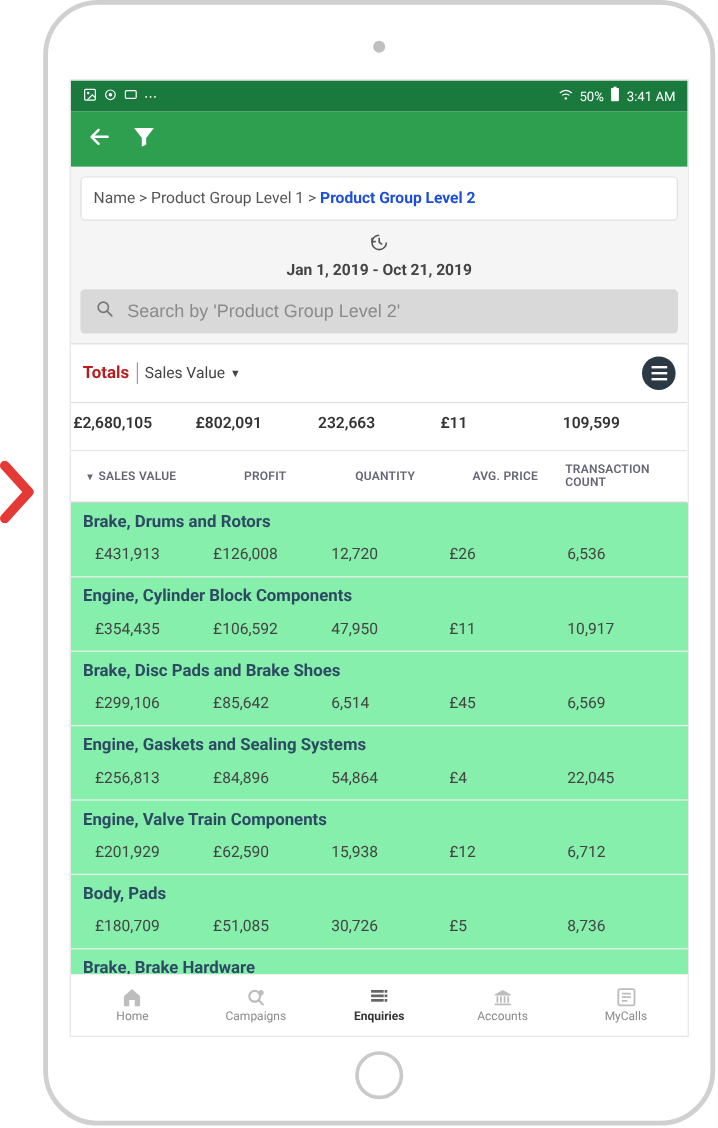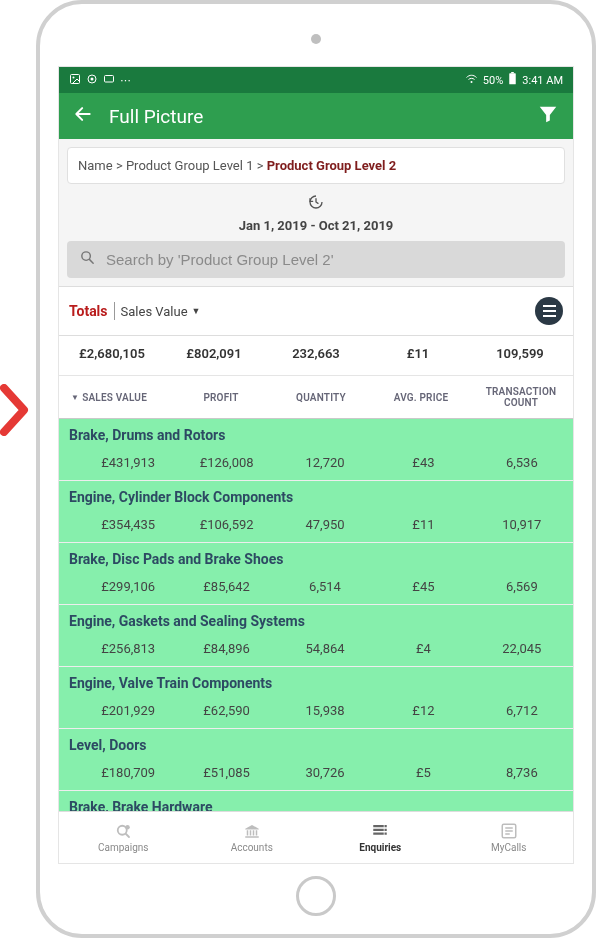--- a/index.html
+++ b/index.html
@@ -86,21 +86,21 @@
   .content { flex: 1; overflow-y: hidden; display: flex; flex-direction: column; background:#f5f5f5; }
   .breadcrumb {
     background: #fff;
     border: 1px solid #e0e0e0;
     border-radius: 4px;
     margin: 8px 8px 4px 8px;
     padding: 10px 10px;
     font-size: 13px;
     color: #555;
   }
-  .breadcrumb .bold { font-weight: 700; color: #7f1d1d; text-align: center; }
+  .breadcrumb .bold { font-weight: 700; color: #1d4ed8; text-align: center; }
   .date-range {
     text-align: center;
     padding: 6px 0 8px 0;
     font-size: 13px;
     font-weight: 700;
     color: #444;
     display: flex;
     align-items: center;
     justify-content: center;
     gap: 8px;
@@ -149,21 +149,21 @@
   .hamburger-circle span { width: 13px; height: 2px; background: #fff; }
   .totals-values {
     background: #fff;
     display: flex;
     padding: 10px 2px 14px 2px;
     font-size: 13px;
     font-weight: 600;
     color: #333;
     text-align: center;
   }
-  .col { flex: 1; text-align: center; }
+  .col { flex: 1; text-align: left; }
   .headers {
     background: #fff;
     border-top: 1px solid #e5e5e5;
     border-bottom: 1px solid #c9c9c9;
     display: flex;
     padding: 10px 2px;
     font-size: 10px;
     font-weight: 600;
     color: #667;
     text-align: center;
@@ -262,21 +262,20 @@
         <span>3:41 AM</span>
       </div>
     </div>
 
     <div class="app-bar">
       <span>
         <svg width="20" height="20" viewBox="0 0 24 24">
             <path d="M20 12H5 M11 5l-7 7 7 7" fill="none" stroke="#fff" stroke-width="2.4" stroke-linecap="round" stroke-linejoin="round"></path>
           </svg>
       </span>
-      <span class="app-title">Full Picture</span>
       <span class="filter-icn">
         <svg width="22" height="22" viewBox="0 0 24 24">
             <path d="M3 4h18l-7 9v6l-4 2v-8z" fill="#fff"></path>
           </svg>
       </span>
     </div>
 
     <div class="content">
 
       <div class="breadcrumb">
@@ -342,21 +341,21 @@
         <div class="col">AVG. PRICE</div>
         <div class="col">TRANSACTION COUNT</div>
       </div>
 
       <div class="rows" id="rows-container">
           <div class="group-label">Brake, Drums and Rotors</div>
           <div class="data-row">
             <div class="col">£431,913</div>
             <div class="col">£126,008</div>
             <div class="col">12,720</div>
-            <div class="col">£43</div>
+            <div class="col">£26</div>
             <div class="col">6,536</div>
           </div>
           <div class="group-label">Engine, Cylinder Block Components</div>
           <div class="data-row">
             <div class="col">£354,435</div>
             <div class="col">£106,592</div>
             <div class="col">47,950</div>
             <div class="col">£11</div>
             <div class="col">10,917</div>
           </div>
@@ -377,21 +376,21 @@
             <div class="col">22,045</div>
           </div>
           <div class="group-label">Engine, Valve Train Components</div>
           <div class="data-row">
             <div class="col">£201,929</div>
             <div class="col">£62,590</div>
             <div class="col">15,938</div>
             <div class="col">£12</div>
             <div class="col">6,712</div>
           </div>
-          <div class="group-label">Level, Doors</div>
+          <div class="group-label">Body, Pads</div>
           <div class="data-row">
             <div class="col">£180,709</div>
             <div class="col">£51,085</div>
             <div class="col">30,726</div>
             <div class="col">£5</div>
             <div class="col">8,736</div>
           </div>
           <div class="group-label">Brake, Brake Hardware</div>
           <div class="data-row">
             <div class="col">£106,143</div>
@@ -399,48 +398,54 @@
             <div class="col">8,684</div>
             <div class="col">£12</div>
             <div class="col">4,381</div>
           </div>
         </div>
     </div>
 
     <div class="nav-bar">
       <div class="nav-item">
         <svg width="20" height="18" viewBox="0 0 24 24">
+            <path d="M3 11l9-8 9 8v10a1 1 0 0 1-1 1h-5v-7h-6v7H4a1 1 0 0 1-1-1z" fill="#888"></path>
+          </svg>
+        <span>Home</span>
+      </div>
+      <div class="nav-item">
+        <svg width="20" height="18" viewBox="0 0 24 24">
             <circle cx="11" cy="11" r="6" fill="none" stroke="#888" stroke-width="2.4"></circle>
             <path d="M20 20l-4-4" stroke="#888" stroke-width="2.4" stroke-linecap="round"></path>
             <circle cx="18" cy="7" r="3" fill="#888"></circle>
           </svg>
         <span>Campaigns</span>
+      </div>
+      <div class="nav-item active">
+        <svg width="20" height="18" viewBox="0 0 24 24">
+            <rect x="3" y="4" width="14" height="3" fill="#555"></rect>
+            <rect x="3" y="9" width="14" height="3" fill="#555"></rect>
+            <rect x="3" y="14" width="14" height="3" fill="#555"></rect>
+            <rect x="18" y="4" width="3" height="3" fill="#555"></rect>
+            <rect x="18" y="9" width="3" height="3" fill="#555"></rect>
+            <rect x="18" y="14" width="3" height="3" fill="#555"></rect>
+          </svg>
+        <span>Enquiries</span>
       </div>
       <div class="nav-item">
         <svg width="20" height="18" viewBox="0 0 24 24">
             <path d="M3 9l9-5 9 5v1H3z" fill="#888"></path>
             <rect x="5" y="11" width="2" height="7" fill="#888"></rect>
             <rect x="9" y="11" width="2" height="7" fill="#888"></rect>
             <rect x="13" y="11" width="2" height="7" fill="#888"></rect>
             <rect x="17" y="11" width="2" height="7" fill="#888"></rect>
             <rect x="3" y="19" width="18" height="2" fill="#888"></rect>
           </svg>
         <span>Accounts</span>
       </div>
-      <div class="nav-item active">
-        <svg width="20" height="18" viewBox="0 0 24 24">
-            <rect x="3" y="4" width="14" height="3" fill="#555"></rect>
-            <rect x="3" y="9" width="14" height="3" fill="#555"></rect>
-            <rect x="3" y="14" width="14" height="3" fill="#555"></rect>
-            <rect x="18" y="4" width="3" height="3" fill="#555"></rect>
-            <rect x="18" y="9" width="3" height="3" fill="#555"></rect>
-            <rect x="18" y="14" width="3" height="3" fill="#555"></rect>
-          </svg>
-        <span>Enquiries</span>
-      </div>
       <div class="nav-item">
         <svg width="20" height="18" viewBox="0 0 24 24">
             <rect x="3" y="3" width="18" height="18" rx="2" fill="none" stroke="#888" stroke-width="2"></rect>
             <path d="M7 8h10M7 12h10M7 16h6" stroke="#888" stroke-width="2"></path>
           </svg>
         <span>MyCalls</span>
       </div>
     </div>
   </div>
 </div>

